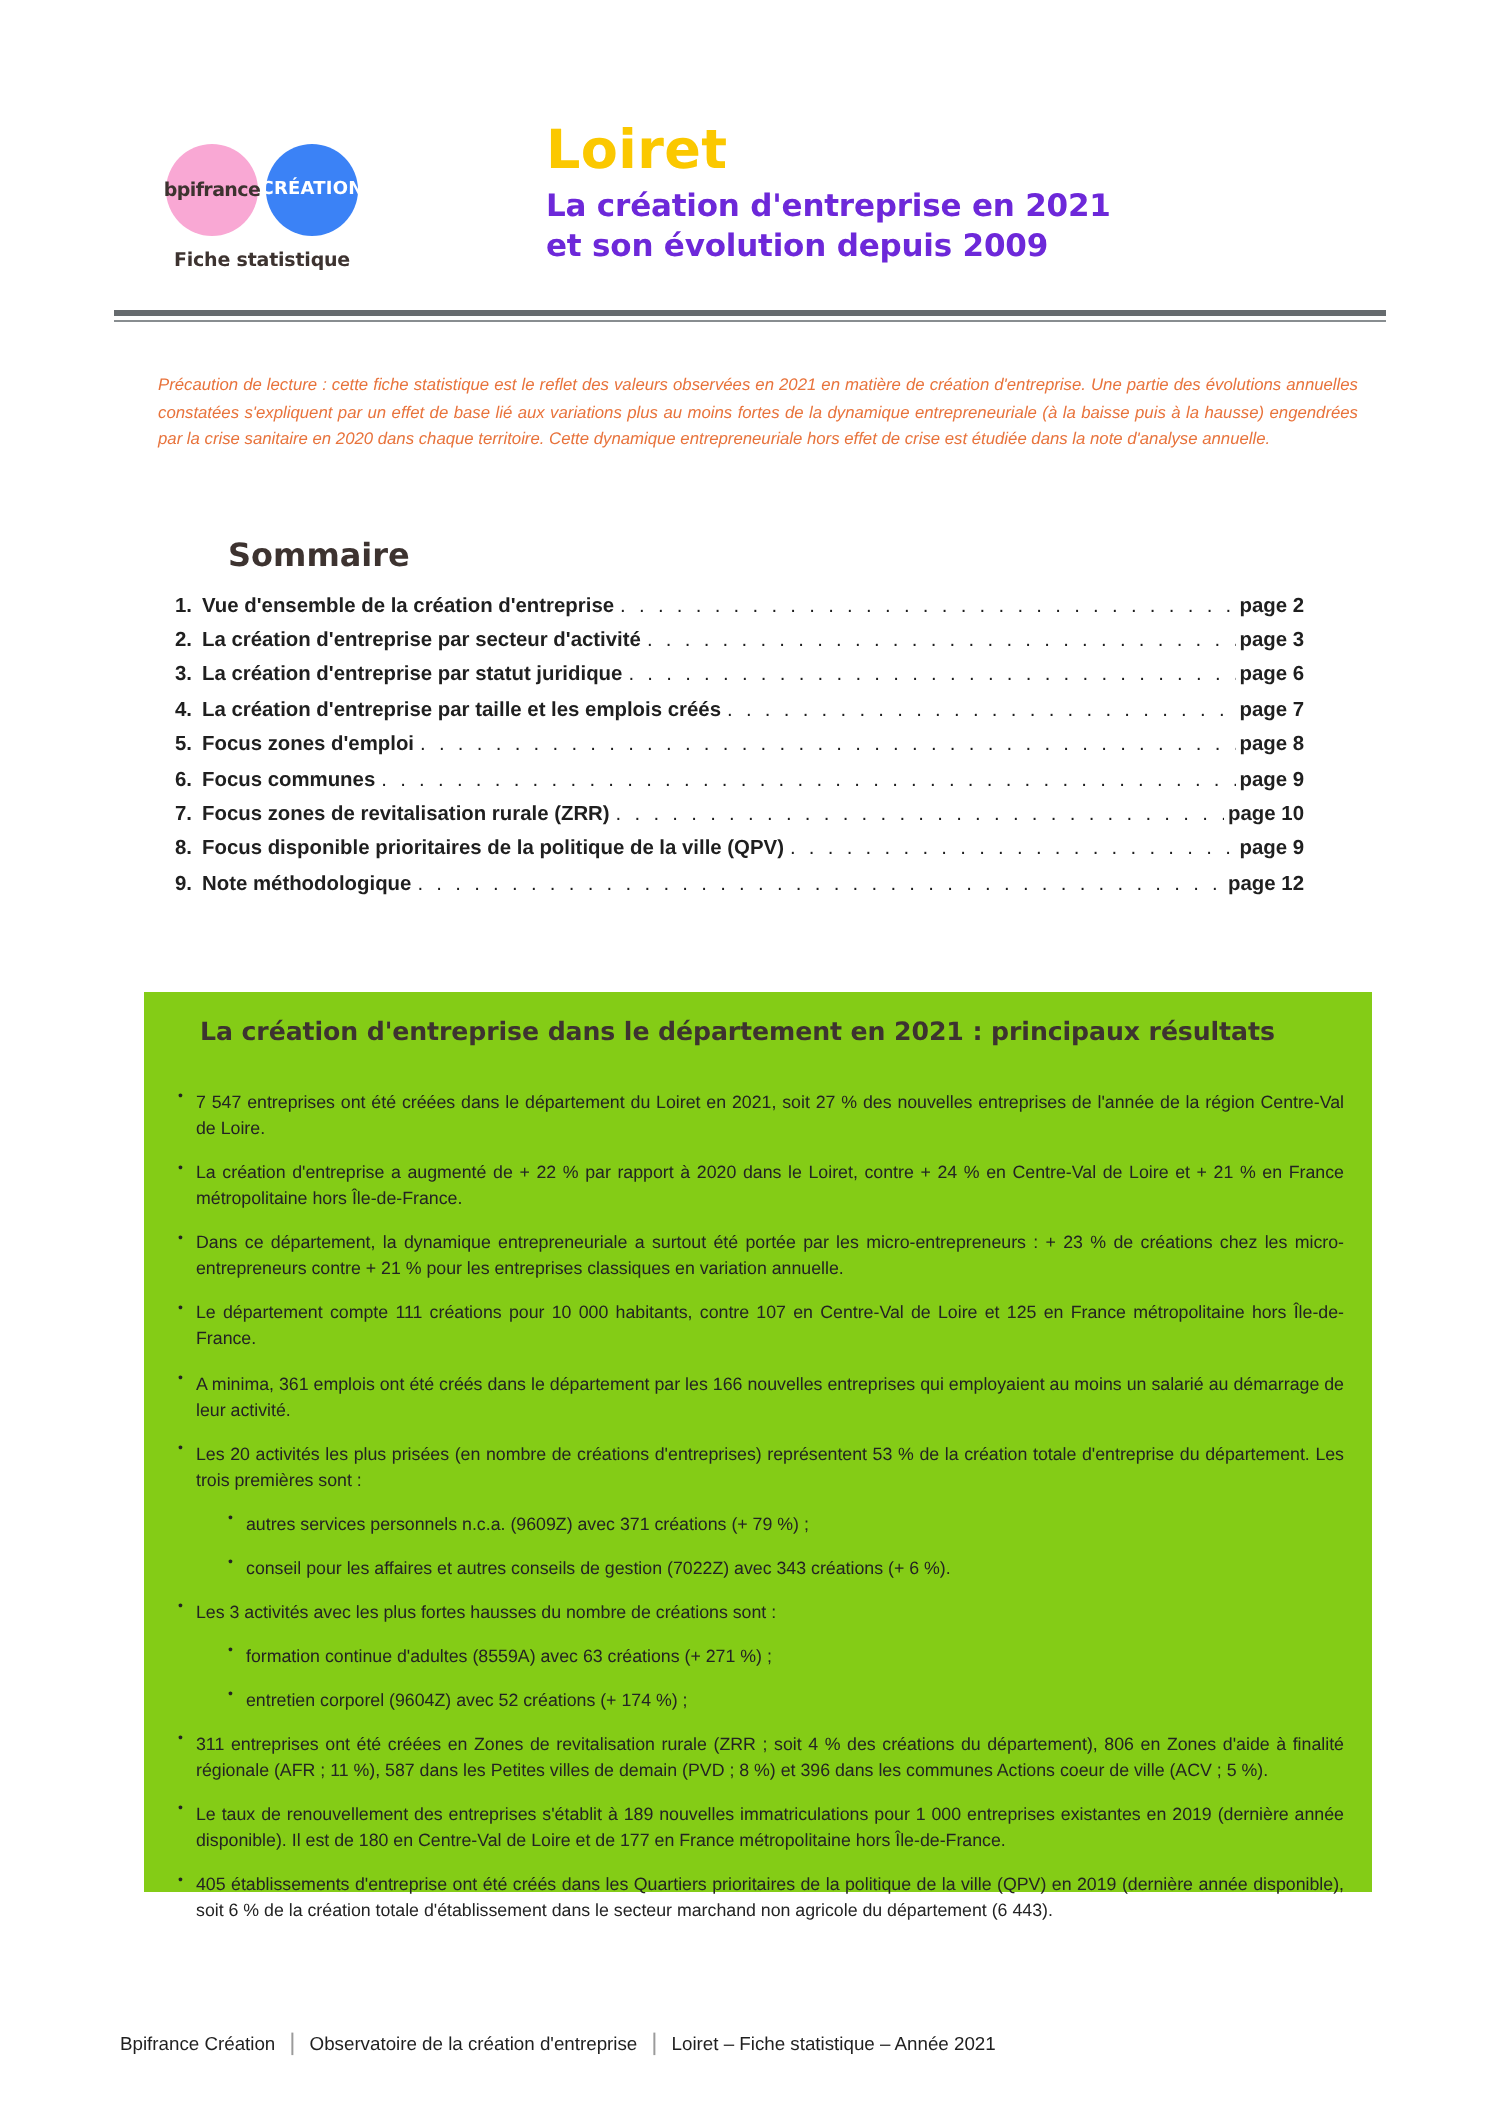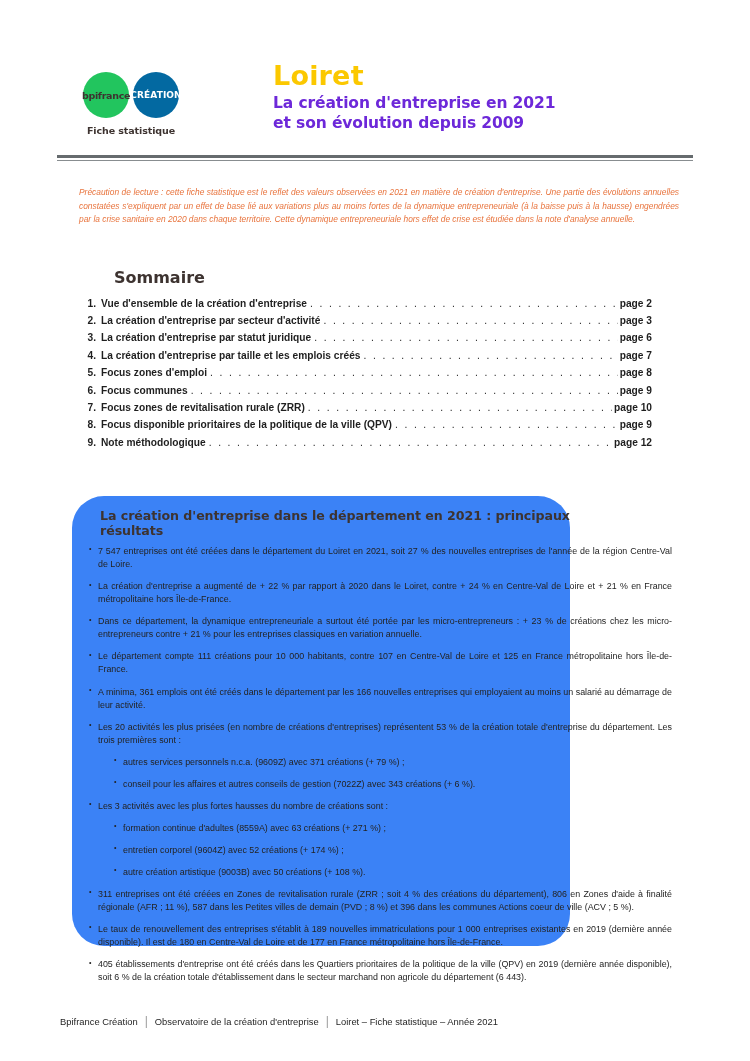--- a/index.html
+++ b/index.html
@@ -40,37 +40,37 @@
   .logo-circles {
     display: flex;
     justify-content: center;
     align-items: center;
     gap: 4px;
   }
   .circle-yellow {
     width: 46px;
     height: 46px;
     border-radius: 50%;
-    background: #22c55e;
+    background: #f9a8d4;
     display: flex;
     align-items: center;
     justify-content: center;
   }
   .circle-yellow span {
     font-family: "DejaVu Sans", sans-serif;
     font-weight: bold;
     font-size: 9.5px;
     color: #3d3330;
     letter-spacing: -0.3px;
   }
   .circle-dark {
     width: 46px;
     height: 46px;
     border-radius: 50%;
-    background: #0369a1;
+    background: #3b82f6;
     display: flex;
     align-items: center;
     justify-content: center;
   }
   .circle-dark span {
     font-family: "DejaVu Sans", sans-serif;
     font-weight: bold;
     font-size: 9px;
     color: #ffffff;
     letter-spacing: 0.1px;
@@ -187,25 +187,24 @@
   .toc-page {
     flex: 0 0 auto;
     white-space: nowrap;
   }
 
   
   .results-box {
     position: absolute;
     left: 72px;
     top: 496px;
-    width: 498px;
+    width: 614px;
     height: 450px;
-    background: #3b82f6;
+    background: #84cc16;
     box-sizing: border-box;
-    border-radius: 32px;
   }
   .results-title {
     position: absolute;
     left: 28px;
     top: 12px;
     font-family: "DejaVu Sans", sans-serif;
     font-weight: bold;
     font-size: 12.6px;
     color: #3d3330;
     letter-spacing: -0.05px;
@@ -383,21 +382,20 @@
         <p class="rb-item">A minima, 361 emplois ont été créés dans le département par les 166 nouvelles entreprises qui employaient au moins un salarié au démarrage de leur activité.</p>
         <p class="rb-item tight">Les 20 activités les plus prisées (en nombre de créations d'entreprises) représentent 53 % de la création totale d'entreprise du département. Les trois premières sont :</p>
         <div class="rb-sublist">
           <p class="rb-sub">autres services personnels n.c.a. (9609Z) avec 371 créations (+ 79 %) ;</p>
           <p class="rb-sub">conseil pour les affaires et autres conseils de gestion (7022Z) avec 343 créations (+ 6 %).</p>
         </div>
         <p class="rb-item tight">Les 3 activités avec les plus fortes hausses du nombre de créations sont :</p>
         <div class="rb-sublist">
           <p class="rb-sub">formation continue d'adultes (8559A) avec 63 créations (+ 271 %) ;</p>
           <p class="rb-sub">entretien corporel (9604Z) avec 52 créations (+ 174 %) ;</p>
-          <p class="rb-sub">autre création artistique (9003B) avec 50 créations (+ 108 %).</p>
         </div>
         <p class="rb-item">311 entreprises ont été créées en Zones de revitalisation rurale (ZRR ; soit 4 % des créations du département), 806 en Zones d'aide à finalité régionale (AFR ; 11 %), 587 dans les Petites villes de demain (PVD ; 8 %) et 396 dans les communes Actions coeur de ville (ACV ; 5 %).</p>
         <p class="rb-item">Le taux de renouvellement des entreprises s'établit à 189 nouvelles immatriculations pour 1 000 entreprises existantes en 2019 (dernière année disponible). Il est de 180 en Centre-Val de Loire et de 177 en France métropolitaine hors Île-de-France.</p>
         <p class="rb-item">405 établissements d'entreprise ont été créés dans les Quartiers prioritaires de la politique de la ville (QPV) en 2019 (dernière année disponible), soit 6 % de la création totale d'établissement dans le secteur marchand non agricole du département (6 443).</p>
       </div>
   </div>
 
   <div class="footer-rule"></div>
   <div class="footer">
     <span>Bpifrance Création</span>

